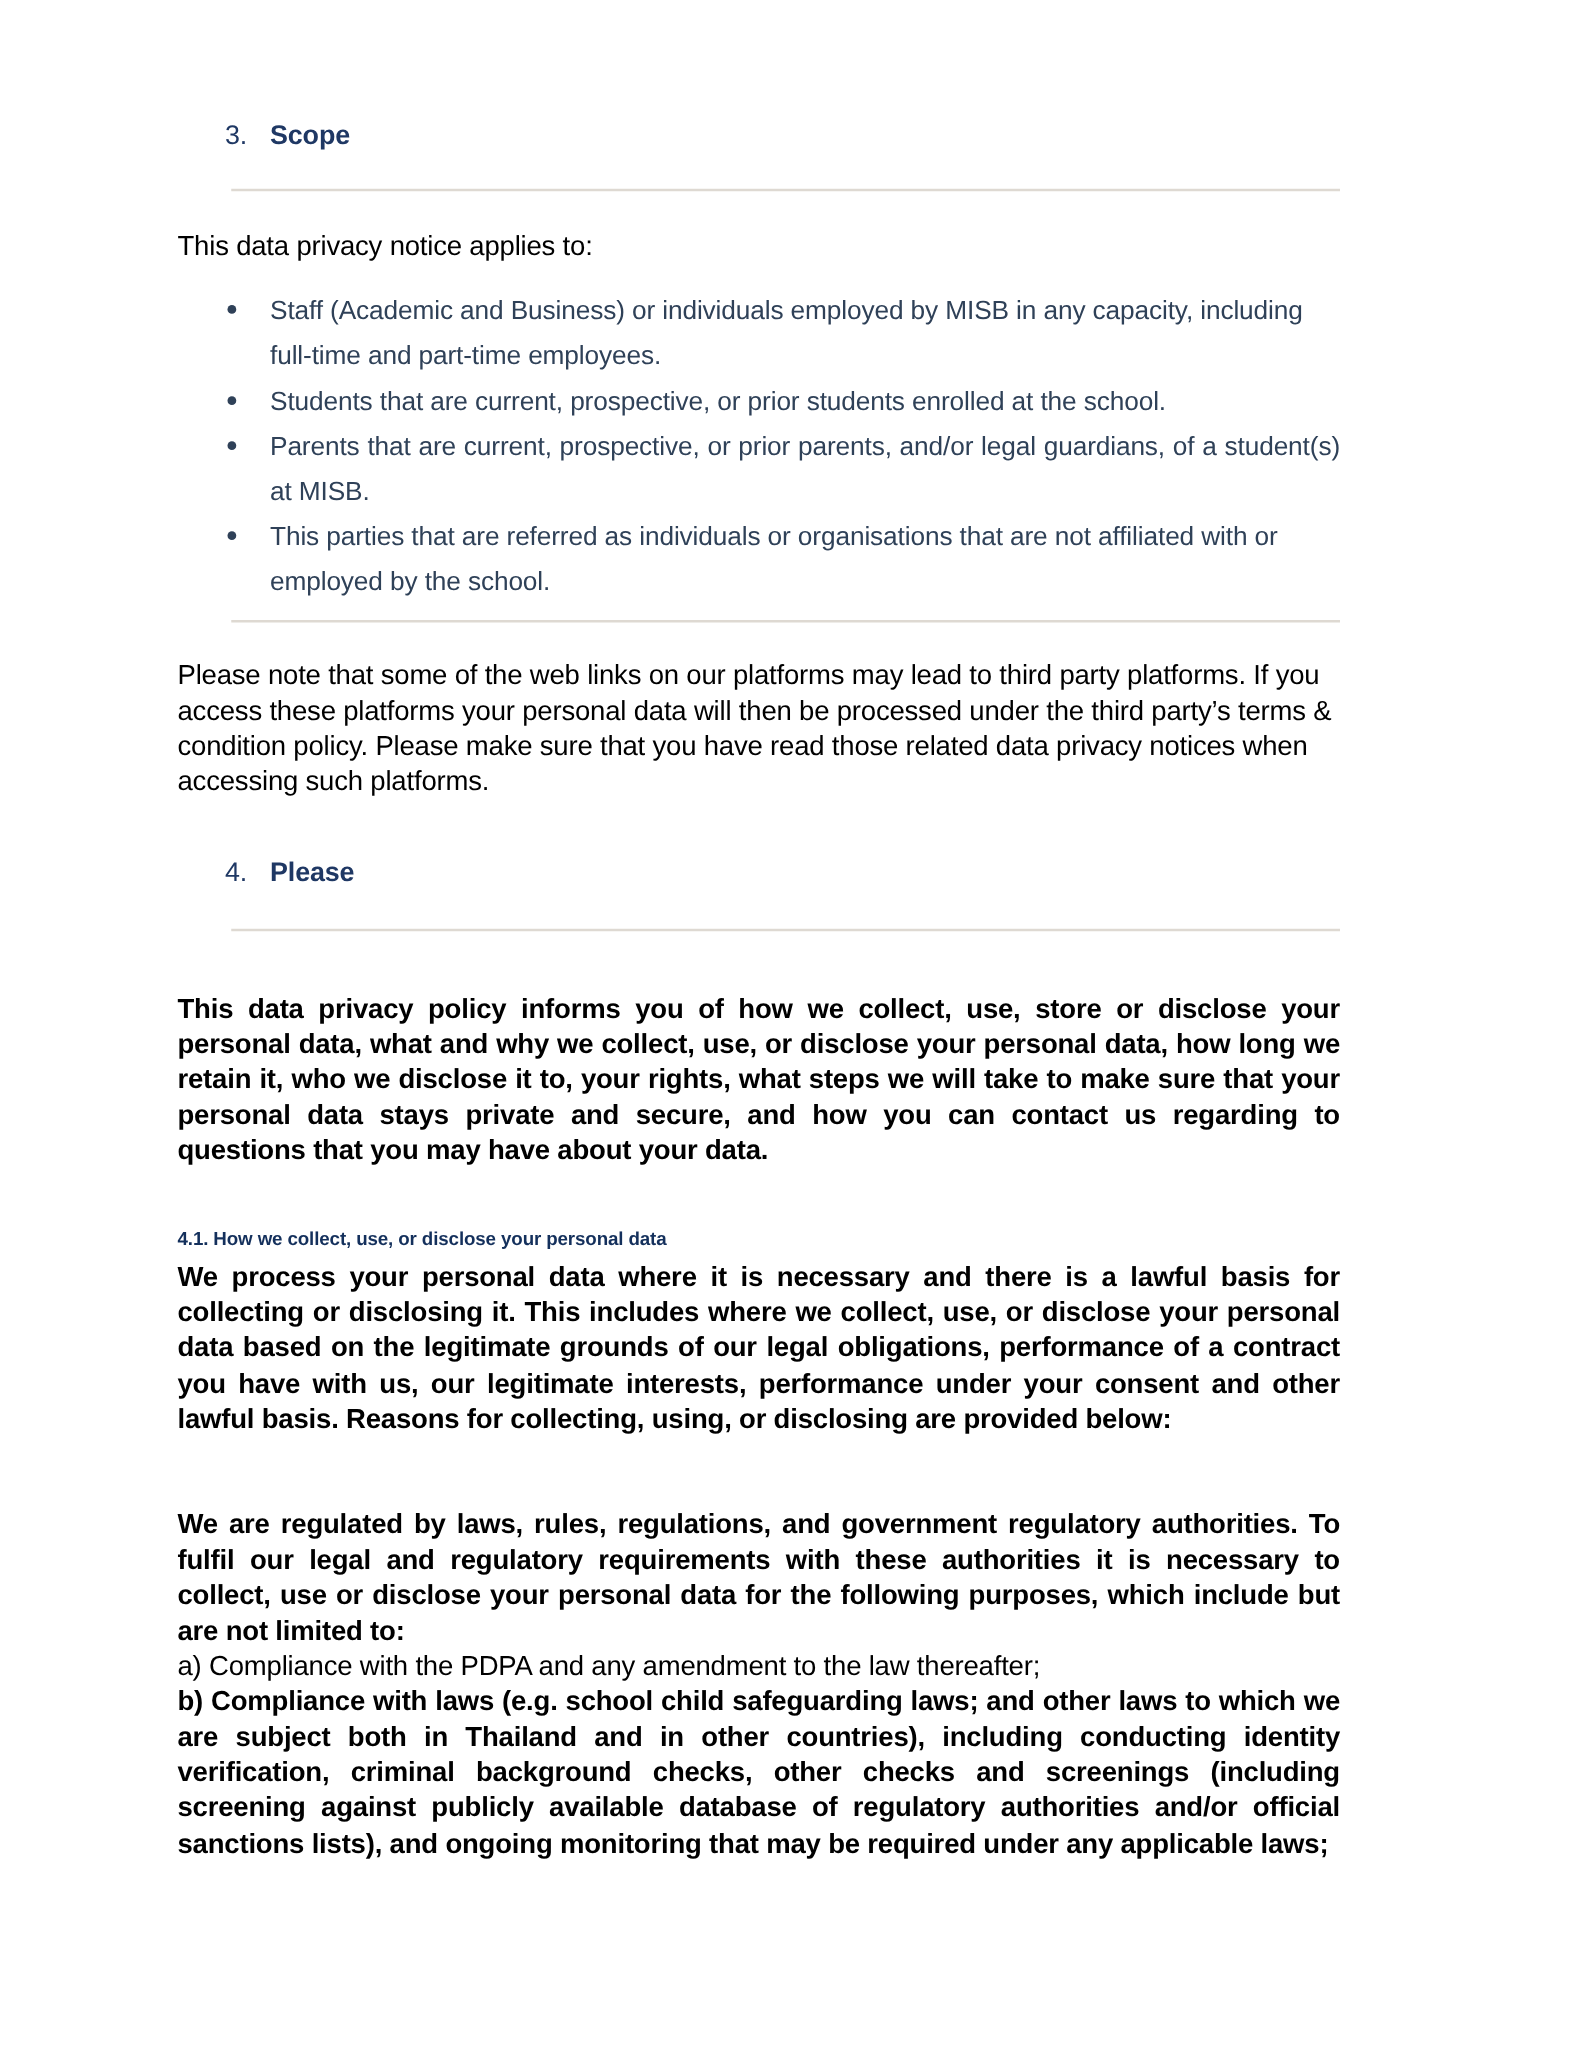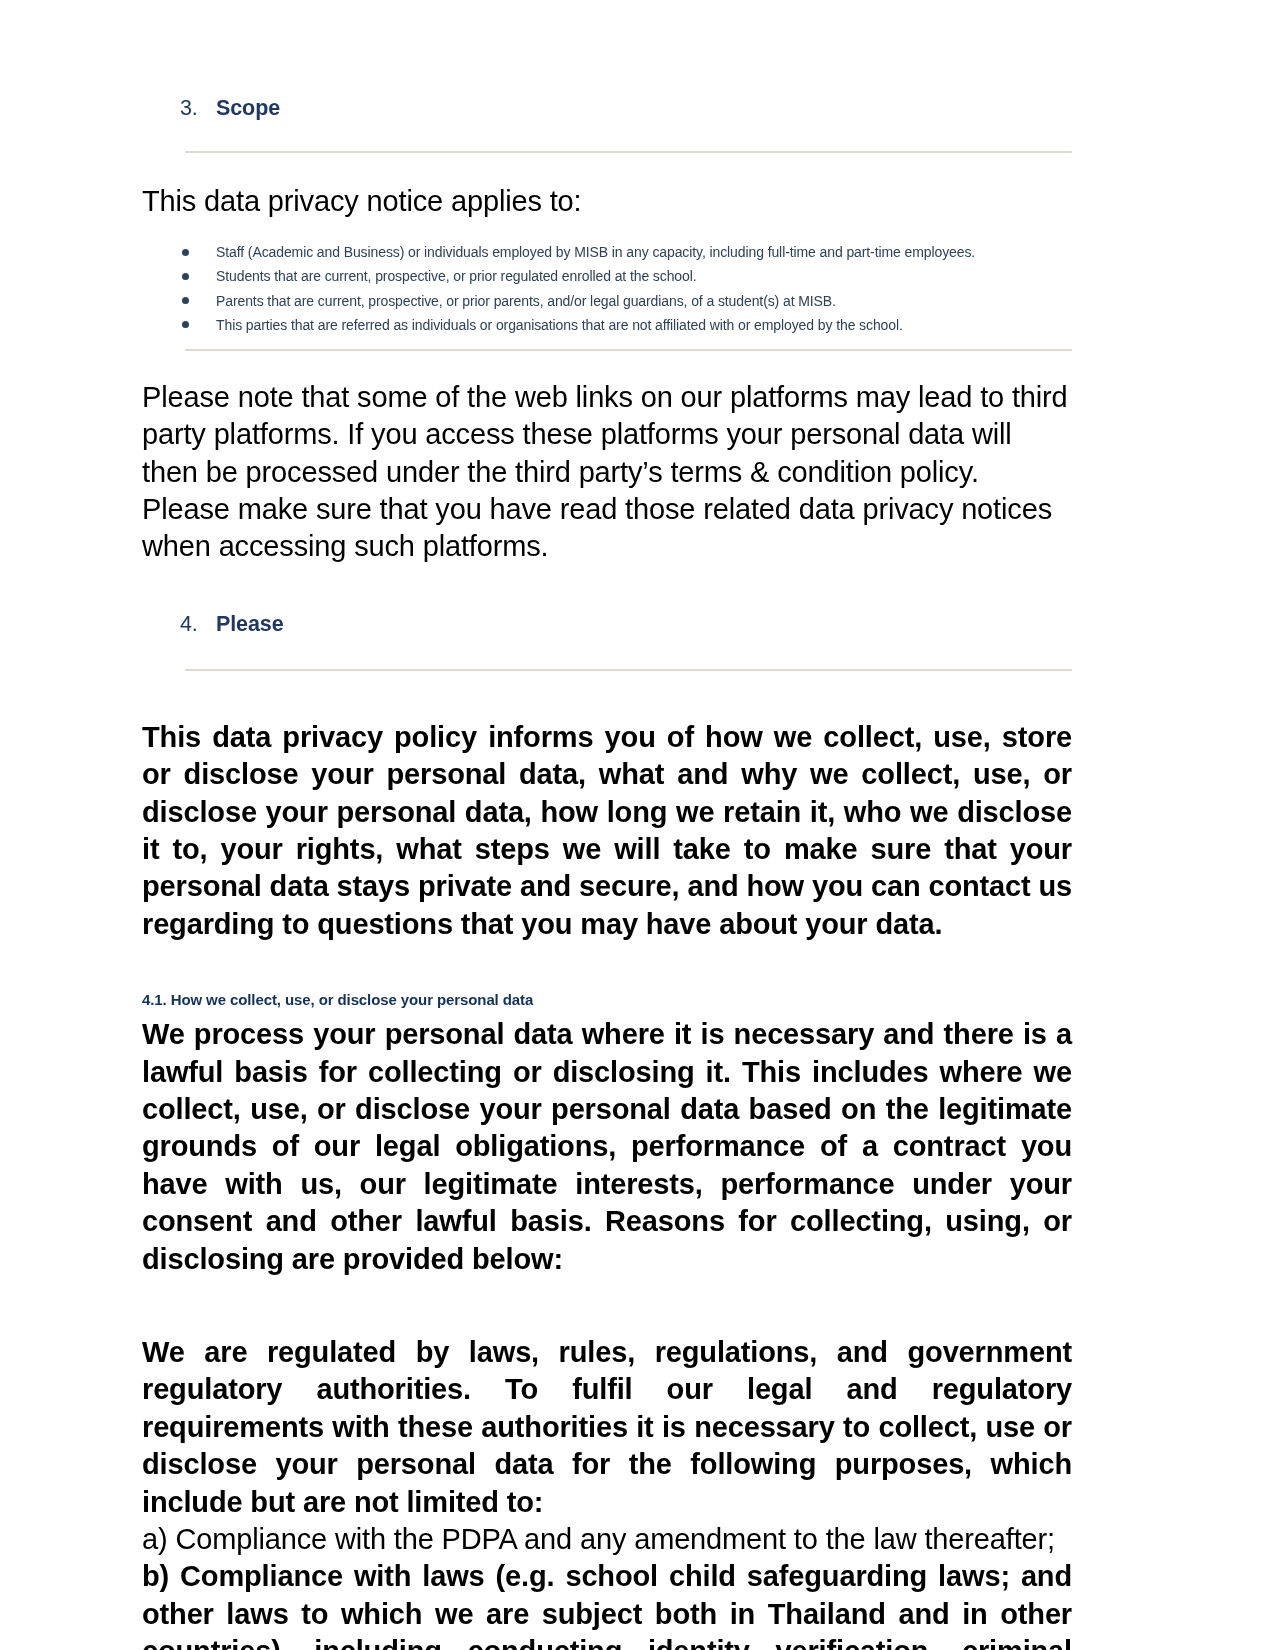--- a/index.html
+++ b/index.html
@@ -56,42 +56,42 @@
   .rule {
     height: 0;
     border-top: 2px solid #ded9d2;
     margin-left: 43px;
     margin-right: 0;
   }
 
   
   p.body {
     margin: 0;
-    font-size: 29px;
+    font-size: 22px;
     line-height: 1.29;
     color: #000000;
     letter-spacing: -0.15px;
   }
   p.body.justify {
     text-align: justify;
     text-justify: inter-word;
     font-weight: bold;
   }
 
   
   ul.bullets {
     list-style: none;
     margin: 0;
     padding: 0;
   }
   ul.bullets li {
     position: relative;
     padding-left: 74px;
     color: #2f4158;
-    font-size: 14px;
+    font-size: 21px;
     line-height: 1.72;
     letter-spacing: -0.1px;
   }
   ul.bullets li.justify {
     text-align: justify;
     text-justify: inter-word;
   }
   ul.bullets li .dot {
     position: absolute;
     left: 40px;
@@ -145,21 +145,21 @@
     <p class="body">This data privacy notice applies to:</p>
 
     <div class="sp-before-ul"></div>
     <ul class="bullets">
       <li>
         <span class="dot"></span>
         <span>Staff (Academic and Business) or individuals employed by MISB in any capacity, including full-time and part-time employees.</span>
       </li>
       <li>
         <span class="dot"></span>
-        <span>Students that are current, prospective, or prior regulated enrolled at the school.</span>
+        <span>Students that are current, prospective, or prior students enrolled at the school.</span>
       </li>
       <li class="justify">
         <span class="dot"></span>
         <span>Parents that are current, prospective, or prior parents, and/or legal guardians, of a student(s) at MISB.</span>
       </li>
       <li>
         <span class="dot"></span>
         <span>This parties that are referred as individuals or organisations that are not affiliated with or employed by the school.</span>
       </li>
     </ul>

